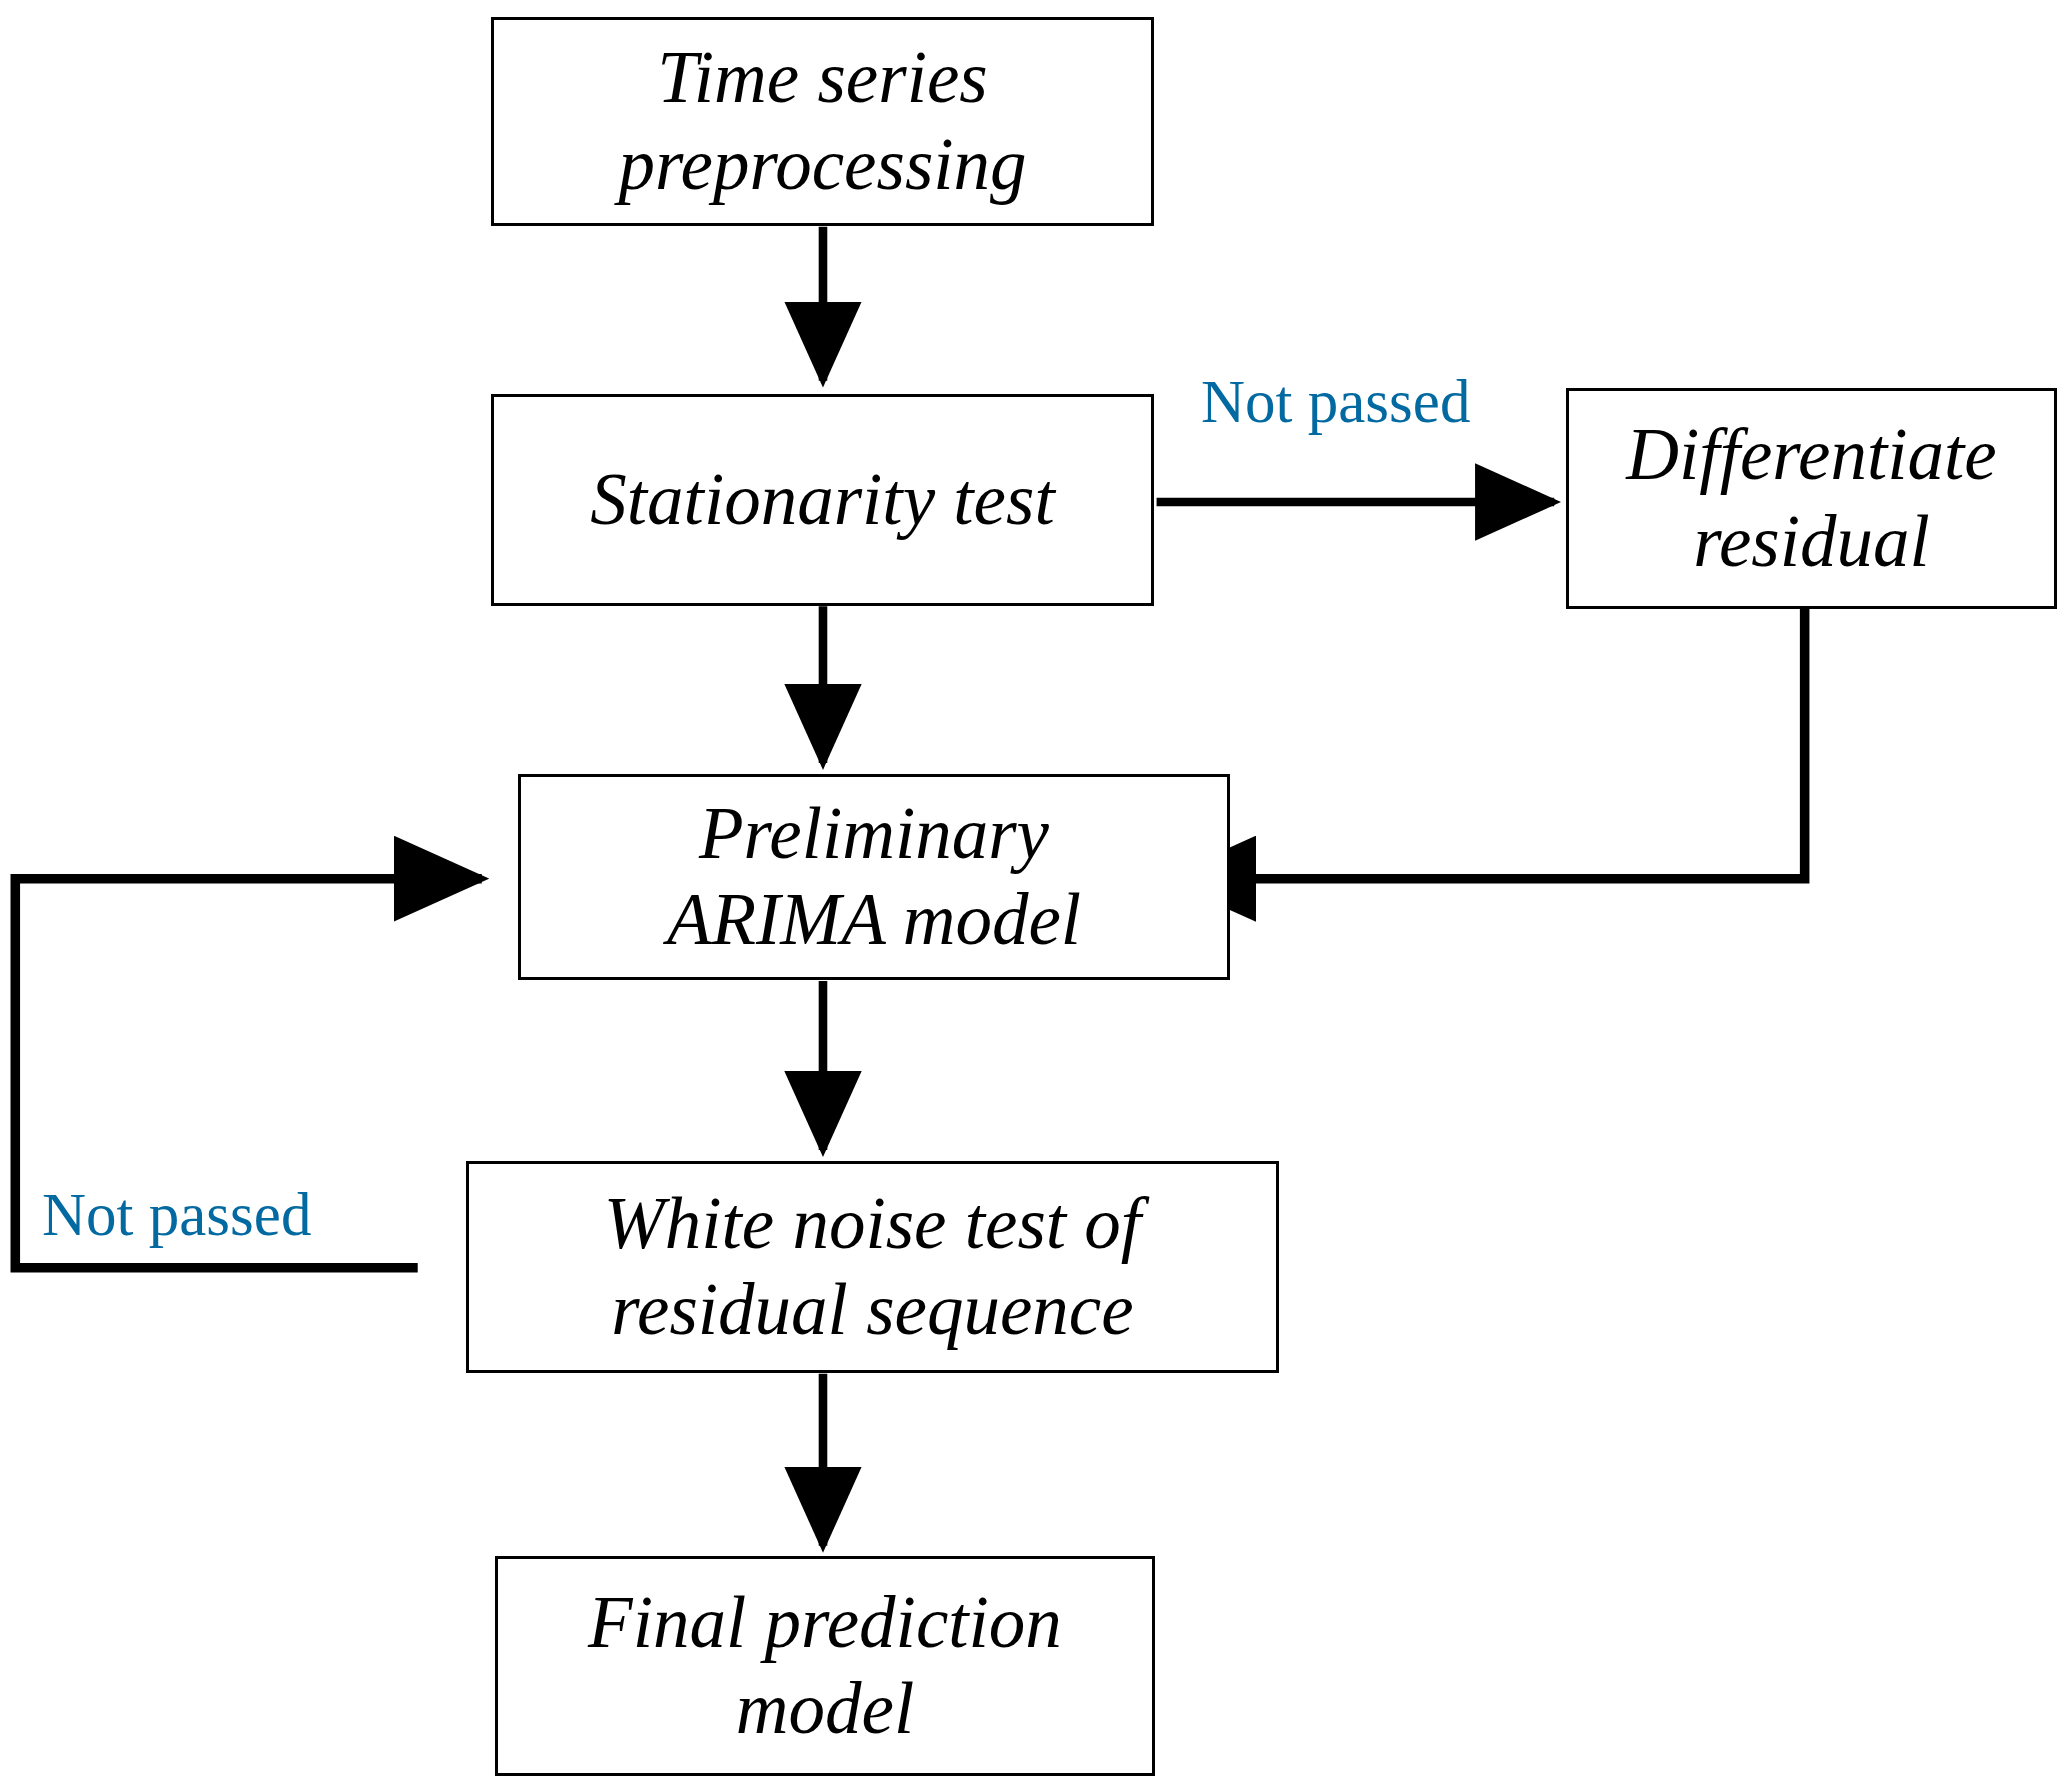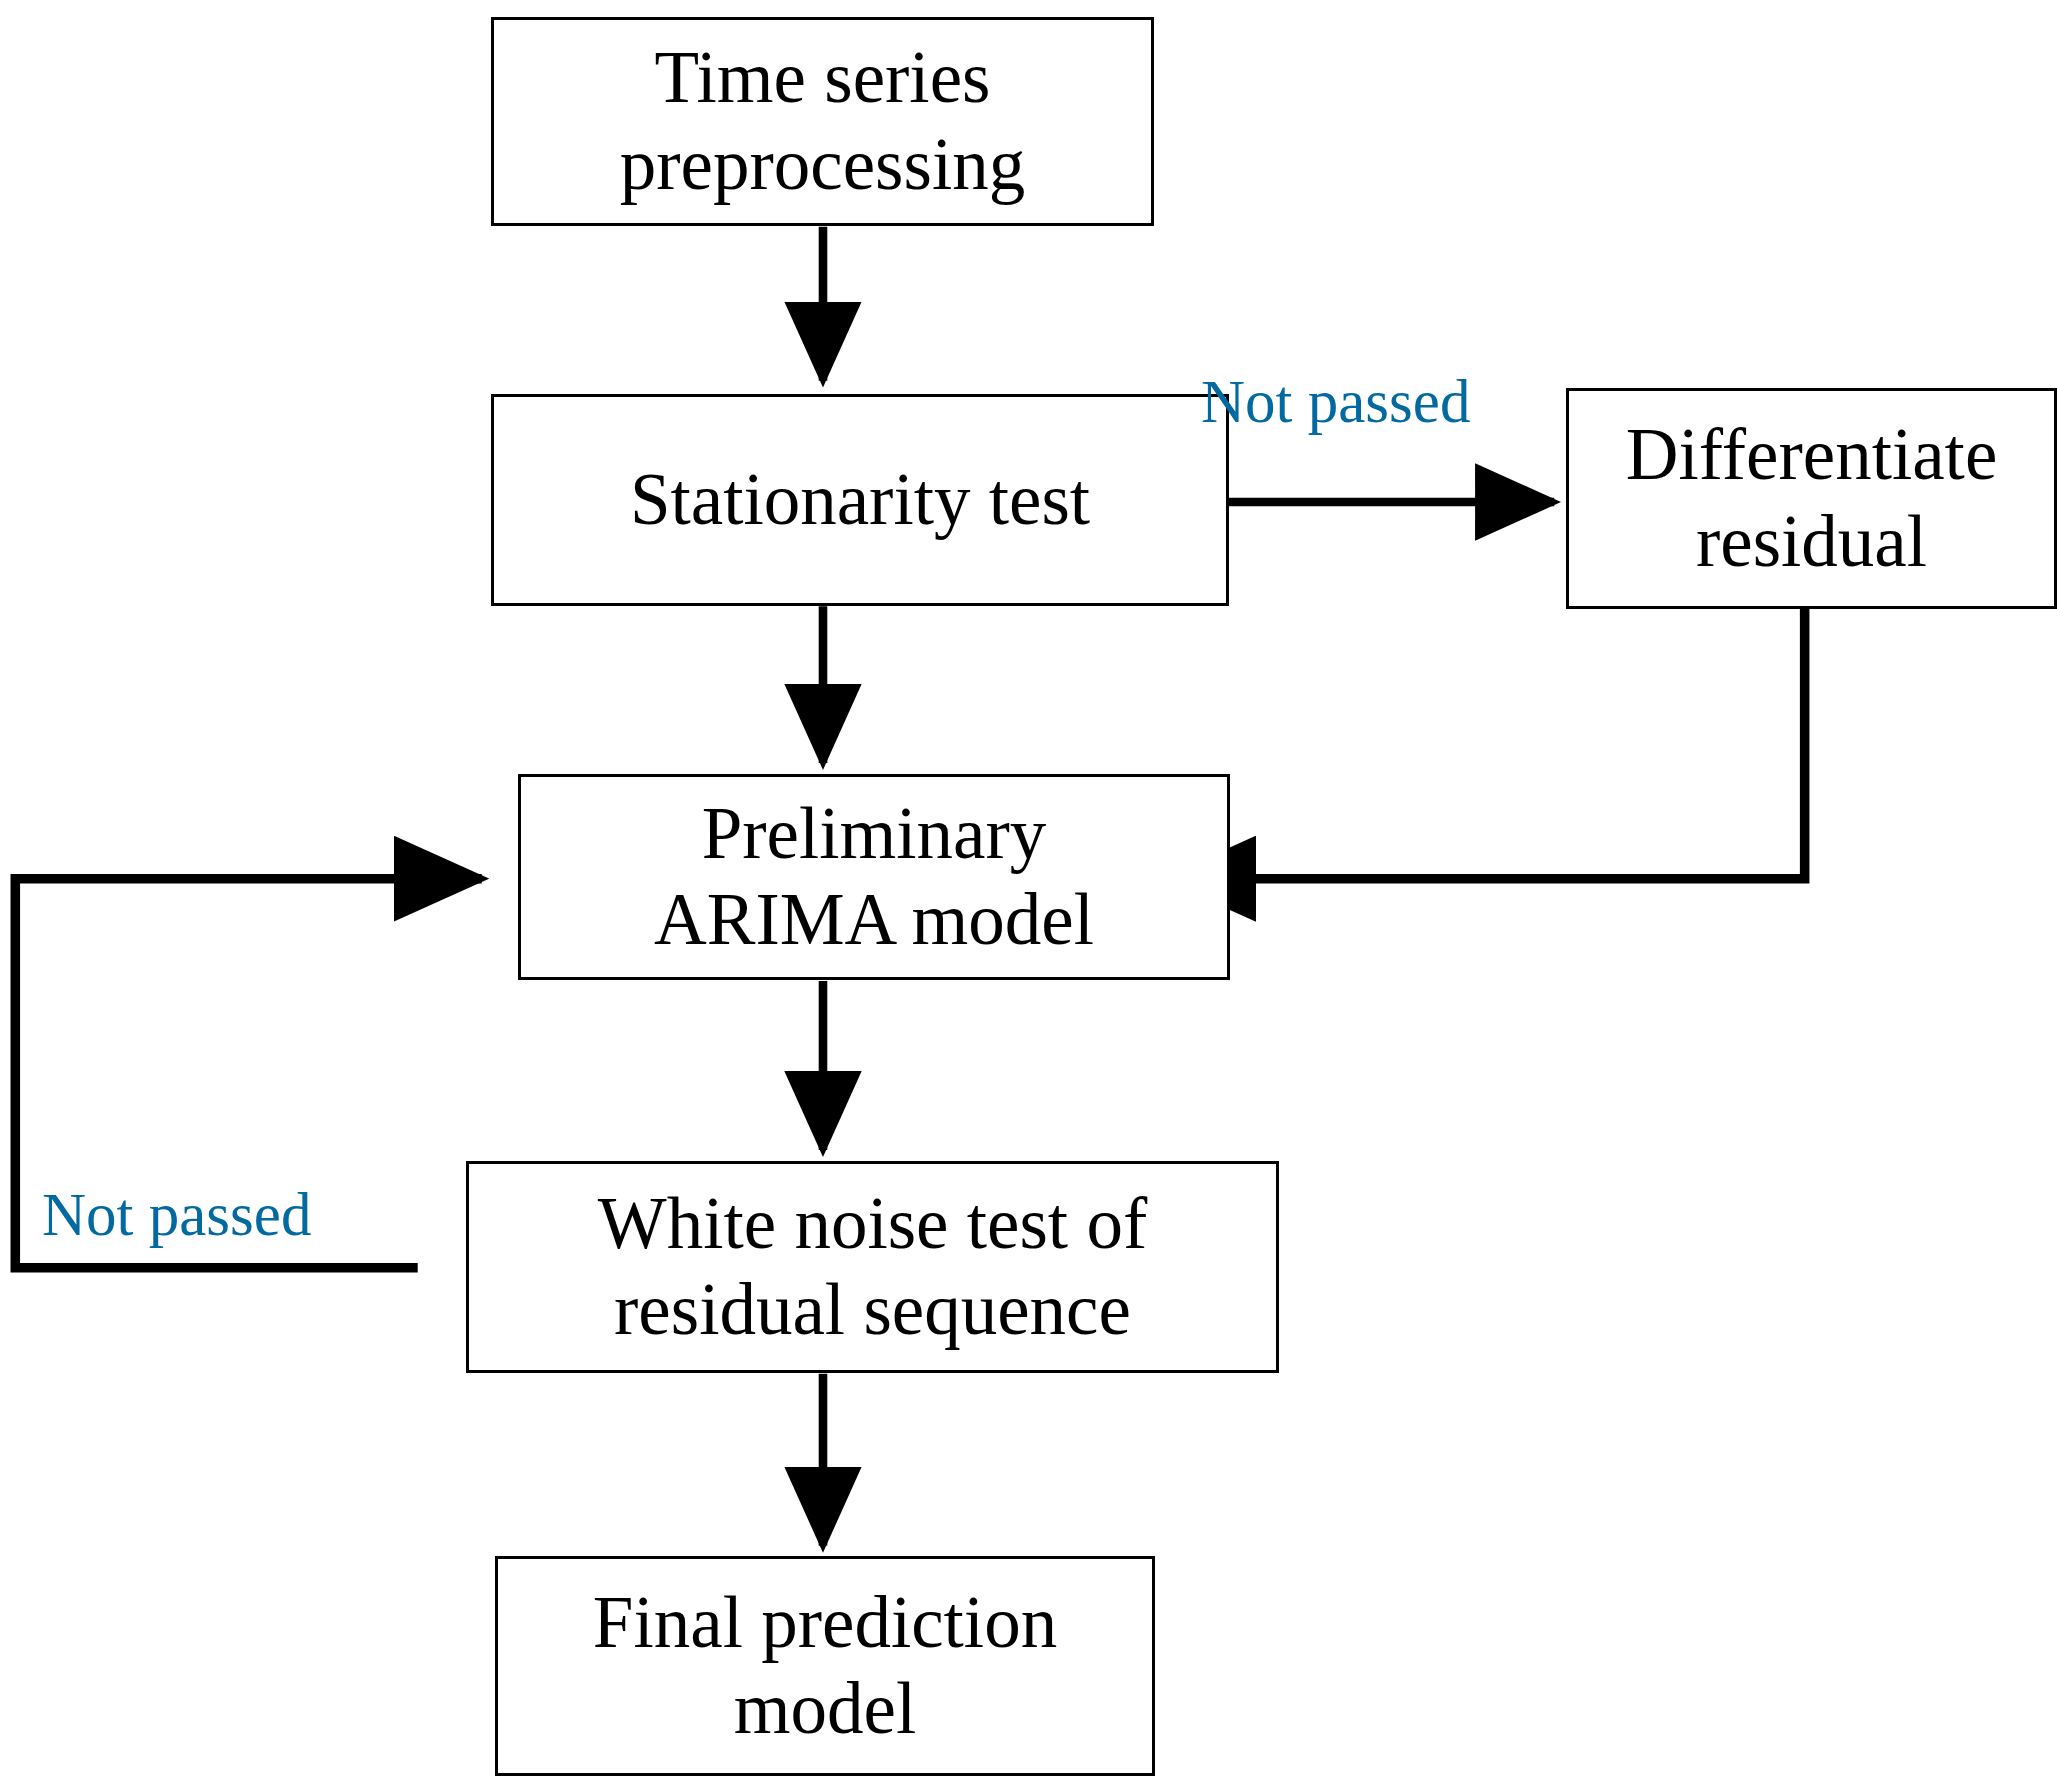--- a/index.html
+++ b/index.html
@@ -28,20 +28,21 @@
     background: #ffffff;
     display: flex;
     align-items: center;
     justify-content: center;
     text-align: center;
     color: #000000;
     line-height: 1.18;
     font-size: 73px;
     padding: 0 10px;
     z-index: 3;
+    font-style: italic;
   }
   .node span { display: block; white-space: pre-line; }
   .edge-label {
     position: absolute;
     color: #0369a1;
     font-size: 61px;
     line-height: 1;
     white-space: nowrap;
     background: transparent;
     z-index: 4;
@@ -72,21 +73,21 @@
     <path d="M437,1326 L16,1326 L16,919 L504,919" stroke="#000000" stroke-width="10" fill="none" marker-end="url(#ah)"></path>
 
     <path d="M861,1437 L861,1617" stroke="#000000" stroke-width="9" fill="none" marker-end="url(#ah)"></path>
   </svg>
 
   <div class="node" style="left:491px; top:17px; width:663px; height:209px;">
     <span>Time series
 preprocessing</span>
   </div>
 
-  <div class="node" style="left:491px; top:394px; width:738px; height:212px;">
+  <div class="node" style="left:491px; top:394px; width:663px; height:212px;">
     <span>Stationarity test</span>
   </div>
 
   <div class="node" style="left:1566px; top:388px; width:491px; height:221px;">
     <span>Differentiate
 residual</span>
   </div>
 
   <div class="node" style="left:518px; top:774px; width:712px; height:206px;">
     <span>Preliminary

